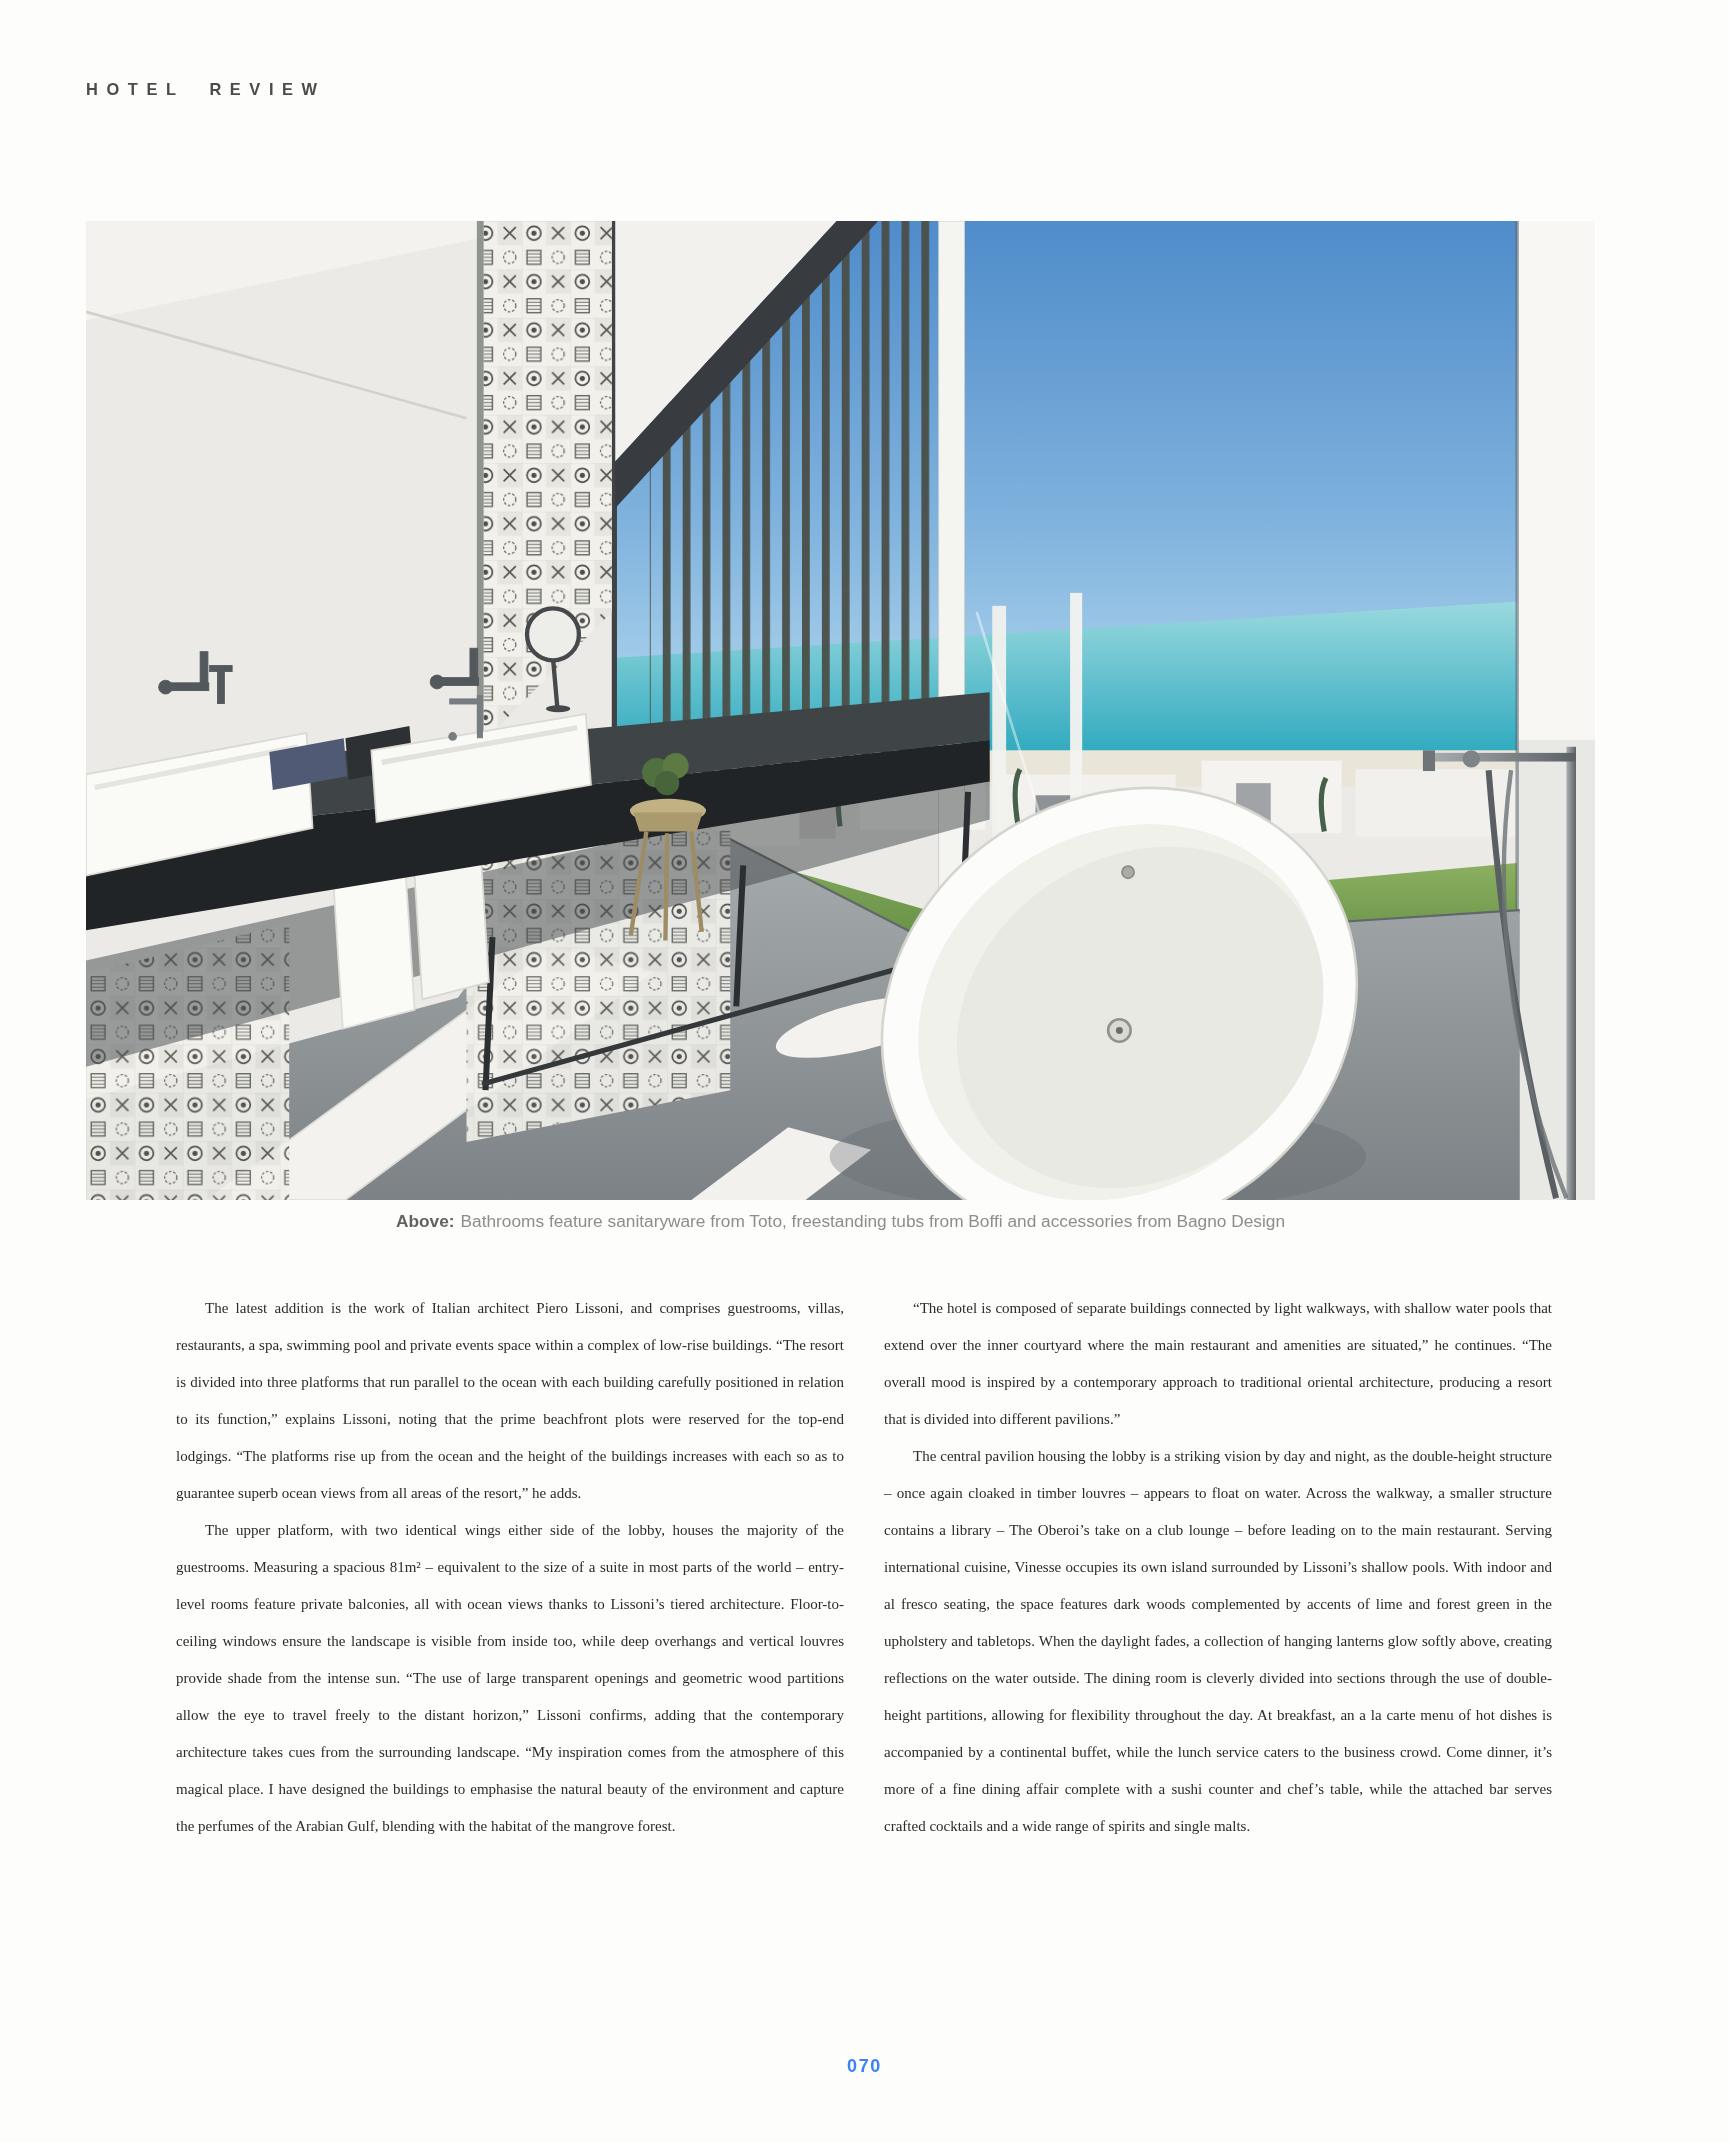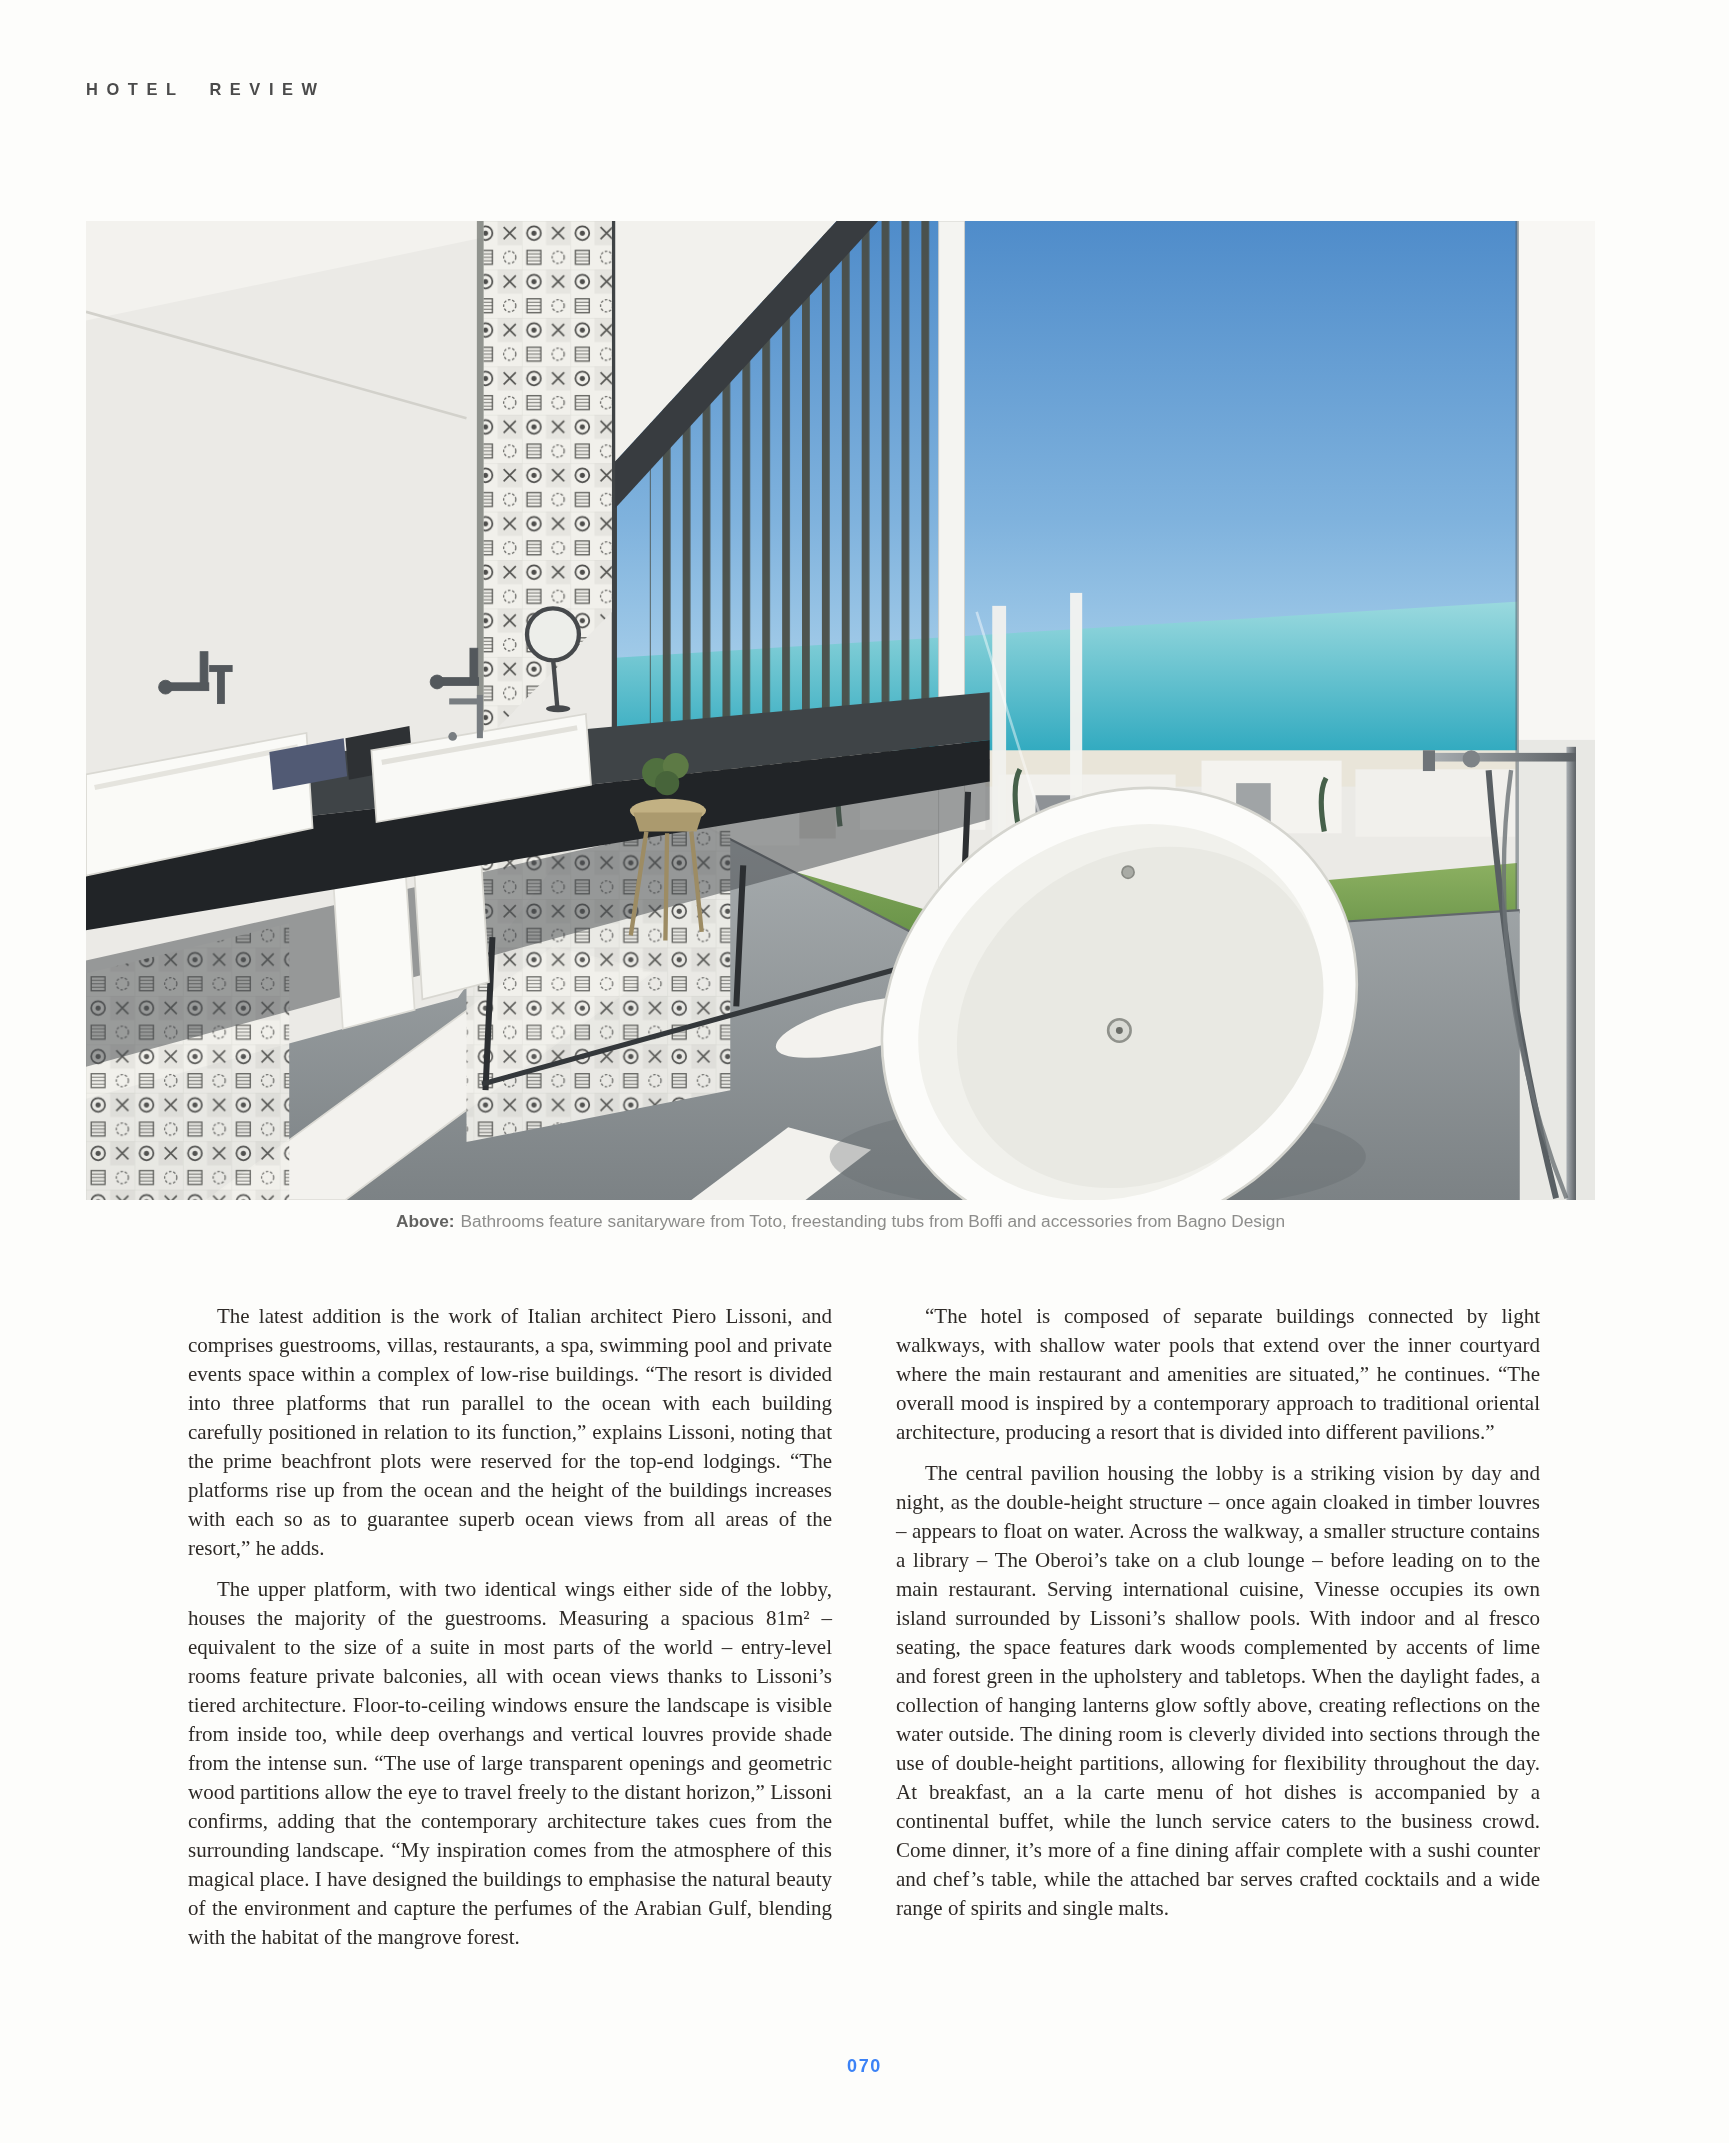--- a/index.html
+++ b/index.html
@@ -30,22 +30,22 @@
     font-size:17.3px;color:#8d8d8b;
   }
   .caption .cap-label{font-weight:700;color:#626260;margin-right:6px;}
   .article{
     position:absolute;left:176px;top:1290px;width:1377px;
     display:flex;gap:40px;
     color:#2e2a27;
   }
   .column{width:668px;}
   .column p{
-    margin:12px;
-    font-size:21px;line-height:29px;
+    margin:0;
+    font-size:15px;line-height:37px;
     text-align:justify;
     text-indent:29px;
   }
   .page-number{
     position:absolute;left:0;top:2056px;width:1729px;
     text-align:center;
     font-family:"Liberation Sans", sans-serif;
     font-size:18px;font-weight:700;letter-spacing:1.7px;
     color:#3b82f6;
   }

